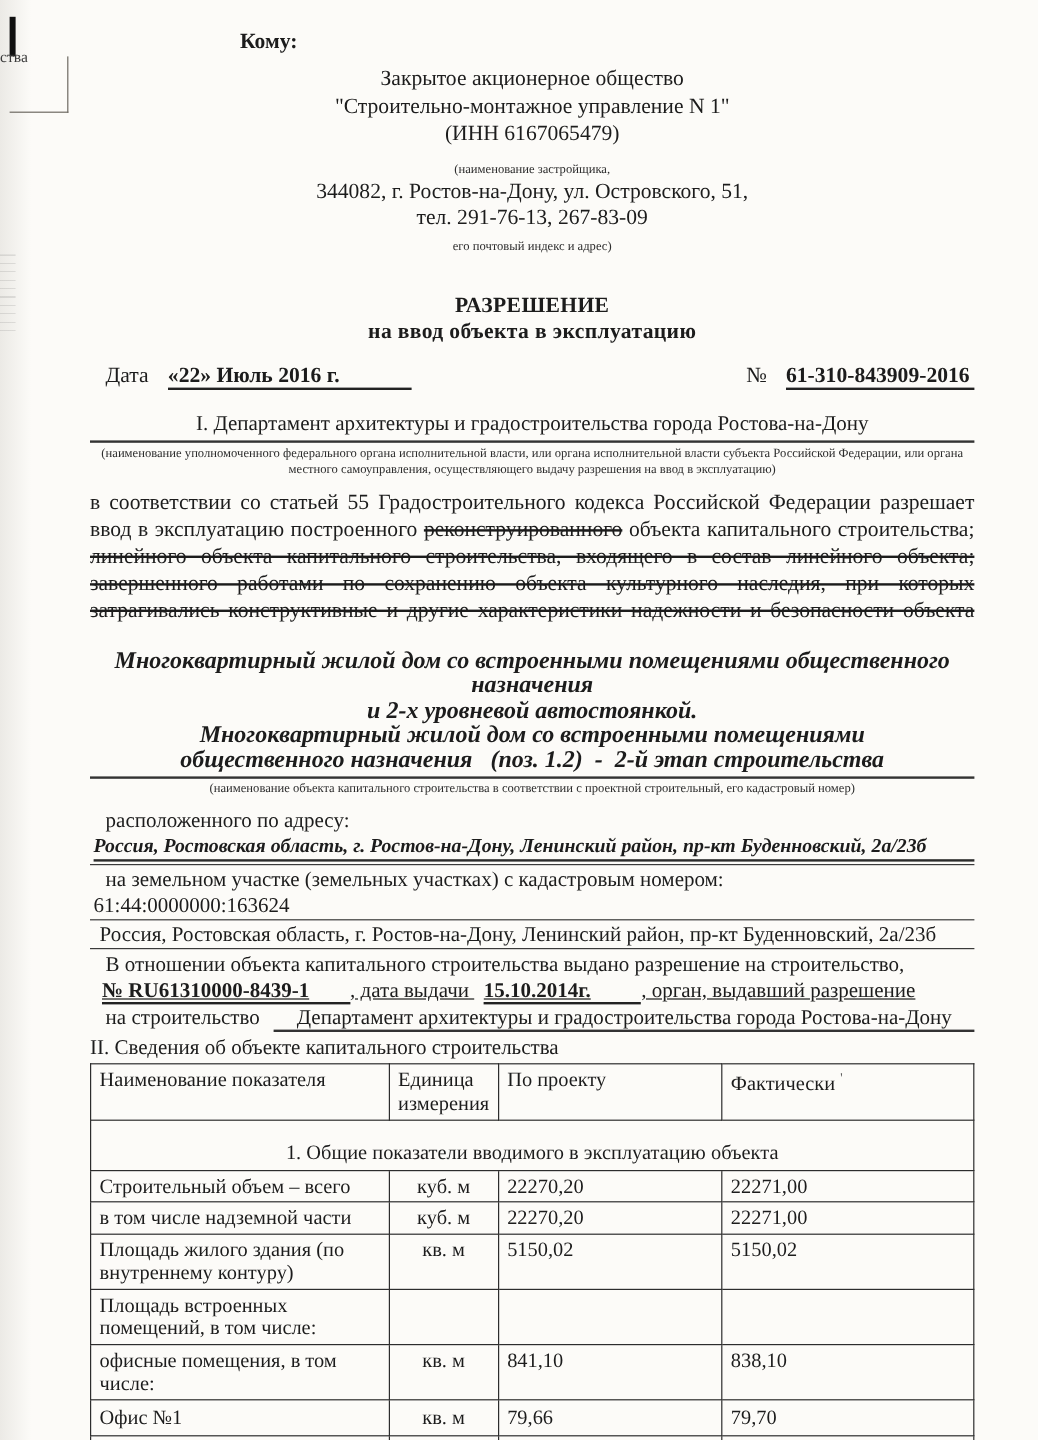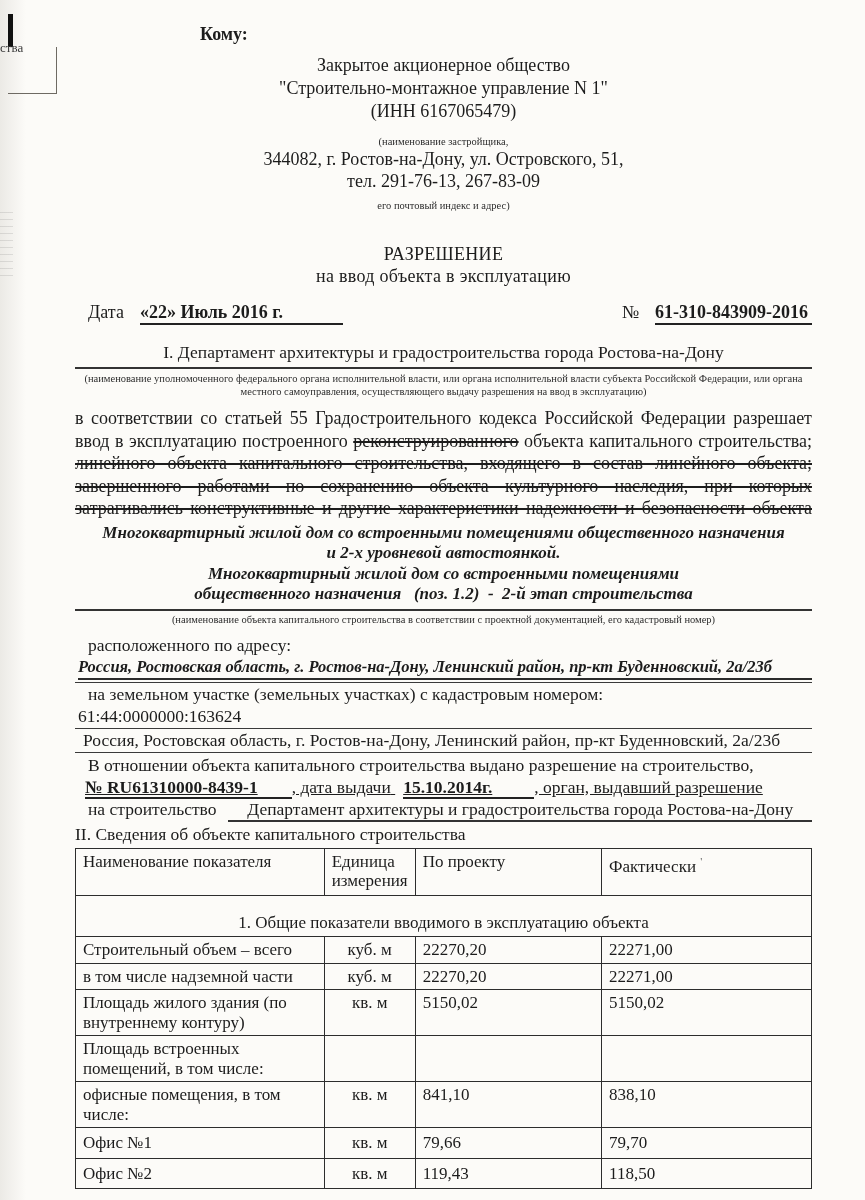--- a/index.html
+++ b/index.html
@@ -24,39 +24,39 @@
     background:repeating-linear-gradient(180deg,rgba(110,110,110,.4) 0 1px,transparent 1px 7px);}
 
   .komu{font-weight:bold;font-size:18px;margin-left:125px;margin-bottom:9px;}
   .center{text-align:center;}
   .org-line{font-size:18px;line-height:23px;}
   .caption{font-size:10.5px;color:#2d2d2d;line-height:13px;}
   .cap-top{margin-top:12px;}
   .cap-bottom{margin-top:7px;}
   .addr-line{font-size:18px;line-height:22px;}
 
-  .doc-title{margin-top:31px;text-align:center;font-weight:normal;font-size:18px;line-height:22px;letter-spacing:.3px;}
+  .doc-title{margin-top:31px;text-align:center;font-weight:bold;font-size:18px;line-height:22px;letter-spacing:.3px;}
 
   .date-row{display:flex;align-items:baseline;margin-top:15px;margin-left:13px;font-size:18px;}
   .u-bold{font-weight:bold;border-bottom:2px solid #222;}
   .dval{margin-left:16px;padding-right:60px;}
   .spacer{flex:1;}
   .nval{margin-left:16px;padding-right:4px;}
   .nlabel{font-size:18px;}
 
   .sec1-heading{margin-top:17px;text-align:center;font-size:17.5px;line-height:21px;
     border-bottom:2px solid #333;padding-bottom:4px;}
   .sec1-caption{margin-top:3px;}
 
   .para{margin-top:9px;font-size:18px;line-height:22.5px;}
   .para-line{text-align:justify;text-align-last:justify;}
   .strike{text-decoration:line-through;text-decoration-thickness:1.5px;}
 
-  .objname{margin-top:3px;text-align:center;font-weight:bold;font-style:italic;
-    font-size:17px;line-height:20.5px;}
+  .objname{margin-top:21px;text-align:center;font-weight:bold;font-style:italic;
+    font-size:20px;line-height:20.5px;}
   .preserve{white-space:pre-wrap;}
   .rule2{border:0;border-top:2px solid #333;margin:4px 0 2px;}
   .rule1{border:0;border-top:1.5px solid #3a3a3a;margin:1px 0 0;}
 
   .line{font-size:17.5px;line-height:22px;}
   .ind{margin-left:13px;}
   .addr-bold{display:block;font-weight:bold;font-style:italic;font-size:16.5px;line-height:21px;
     border-bottom:2px solid #2b2b2b;padding-bottom:1px;white-space:nowrap;margin-left:3px;}
   .permit-line{font-size:17.5px;line-height:21px;}
   .bold-u{font-weight:bold;border-bottom:2px solid #222;}
@@ -124,21 +124,21 @@
         <div class="para-line"><span class="strike">затрагивались конструктивные и другие характеристики надежности и безопасности объекта</span></div>
       </div>
 
     <div class="objname">
       <div class="preserve">Многоквартирный жилой дом со встроенными помещениями общественного назначения</div>
       <div class="preserve">и 2-х уровневой автостоянкой.</div>
       <div class="preserve">Многоквартирный жилой дом со встроенными помещениями</div>
       <div class="preserve">общественного назначения   (поз. 1.2)  -  2-й этап строительства</div>
     </div>
     <hr class="rule2">
-    <div class="caption center">(наименование объекта капитального строительства в соответствии с проектной документацией, его кадастровый номер)</div>
+    <div class="caption center">(наименование объекта капитального строительства в соответствии с проектной строительный, его кадастровый номер)</div>
 
     <div style="margin-top:8px;">
       <div class="line ind">расположенного по адресу:</div>
       <span class="addr-bold">Россия, Ростовская область, г. Ростов-на-Дону, Ленинский район, пр-кт Буденновский, 2а/23б</span>
       <hr class="rule1" style="margin-top:2px;">
       <div class="line ind">на земельном участке (земельных участках) с кадастровым номером:</div>
       <div class="line" style="margin-left:3px;">61:44:0000000:163624</div>
       <hr class="rule1">
       <div class="line" style="margin-left:8px;">Россия, Ростовская область, г. Ростов-на-Дону, Ленинский район, пр-кт Буденновский, 2а/23б</div>
       <hr class="rule1">

